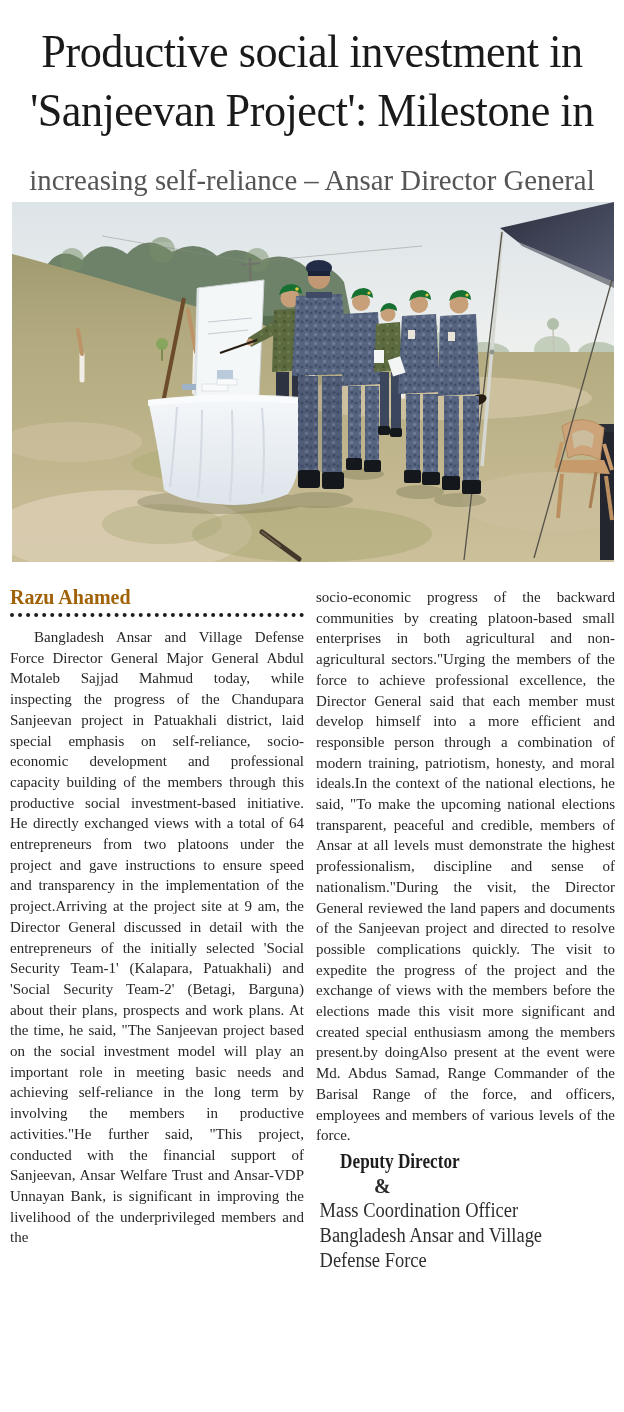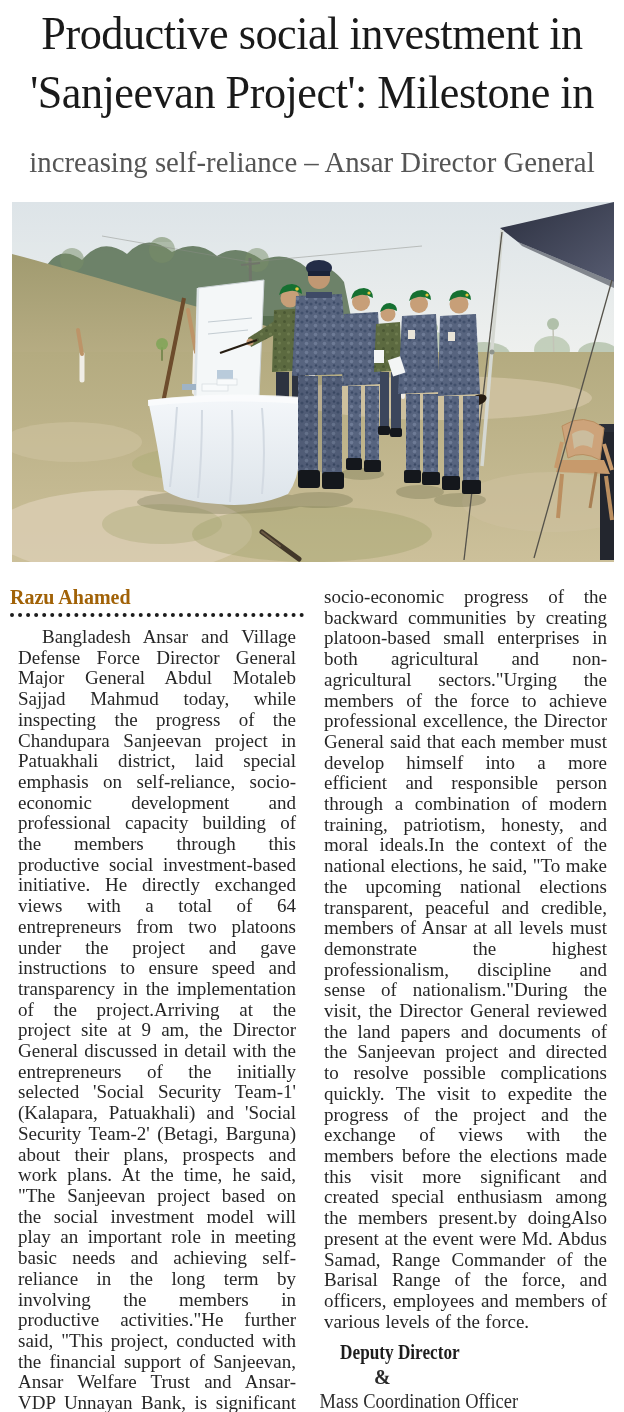--- a/index.html
+++ b/index.html
@@ -2,41 +2,41 @@
 <html lang="en"><head>
 <meta charset="utf-8">
 <style>
   html,body { margin:0; padding:0; background:#ffffff; }
   .page {
     position:relative; width:624px; height:1412px; background:#ffffff;
     overflow:hidden; font-family:"Liberation Serif","DejaVu Serif",serif;
     color:#262626;
   }
   
-  .head-block { position:absolute; top:4px; left:0; width:624px; text-align:center; }
+  .head-block { position:absolute; top:22px; left:0; width:624px; text-align:center; }
   .headline {
     margin:0; font-size:47px; line-height:59px; font-weight:400; color:#1a1a1a;
     transform:scaleX(.94); transform-origin:50% 50%; white-space:nowrap;
     letter-spacing:-.5px;
   }
   .subheadline {
     margin:22px 0 0 0; font-size:30px; line-height:36px; font-weight:400;
     color:#555555; transform:scaleX(.96); transform-origin:50% 50%; white-space:nowrap;
   }
   
   .photo { position:absolute; left:12px; top:202px; width:602px; height:360px; margin:0; }
   .photo svg { display:block; width:602px; height:360px; }
   
   .col { position:absolute; top:585px; }
   .col-left  { left:10px;  width:294px; }
   .col-right { left:316px; width:299px; }
   .byline { font-weight:700; font-size:20px; line-height:24px; color:#a16207; }
   .byline-rule { border-bottom:4px dotted #1c1c1c; height:2px; margin:2px 0 0 0; }
   .body {
-    font-size:19px; line-height:20.7px; text-align:justify; margin:8px;
+    font-size:15px; line-height:20.7px; text-align:justify; margin:0;
     color:#272727; word-spacing:.04em;
   }
   .col-left .body { margin-top:10px; text-indent:24px; }
   .col-right .body { margin-top:2px; }
   .sig { margin-top:3px; }
   .sig-name { font-weight:700; font-size:22px; line-height:27px; letter-spacing:.8px; padding-left:28px; color:#1d1d1d; }
   .sig-title { font-weight:700; font-size:20px; line-height:25px; padding-left:28px; transform:scaleX(.86); transform-origin:0 50%; color:#1d1d1d; }
   .sig-amp { font-weight:700; font-size:20px; line-height:24px; padding-left:58px; color:#2a2a2a; }
   .sig-org { font-size:20.5px; line-height:25px; padding-left:4px; transform:scaleX(.9); transform-origin:0 50%; color:#2e2e2e; }
 </style>

